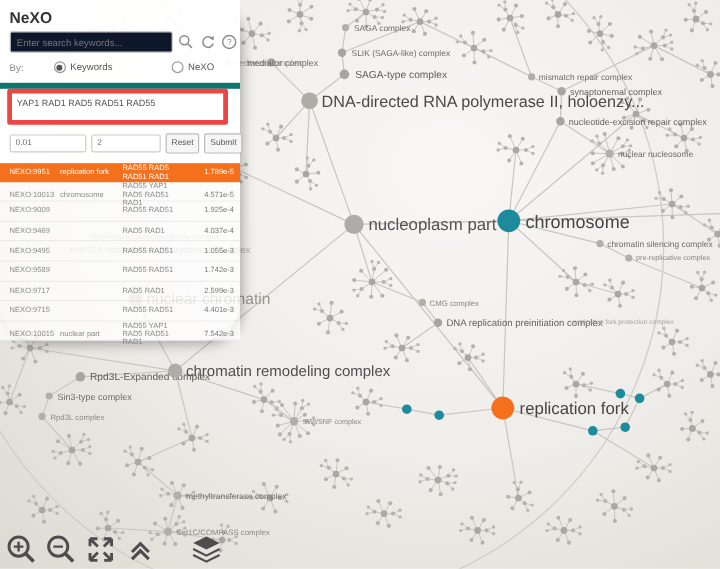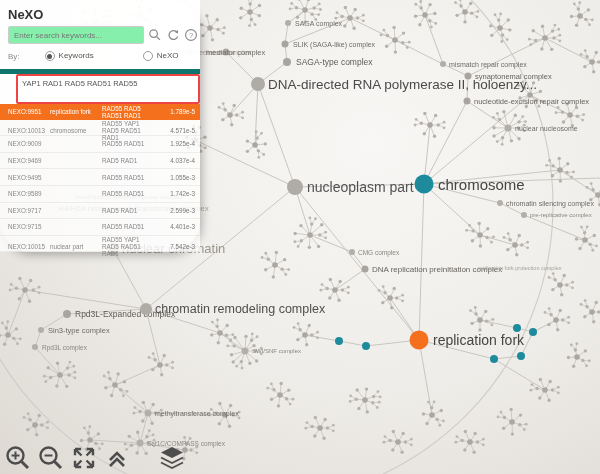--- a/index.html
+++ b/index.html
@@ -14,32 +14,32 @@
     position:absolute;left:0;top:0;width:200px;
     box-shadow:2px 3px 10px rgba(0,0,0,.28);
     z-index:5;
     border-radius:31px;
   }
   .panel-top{background:rgba(255,255,255,.96);padding:5px 0 0 0;}
   .app-title{font-size:13px;font-weight:bold;color:#333;padding:2px 8px 4px;}
   .search-row{display:flex;align-items:center;padding:0 4px 0 8px;gap:4px;}
   .search-input{
     flex:0 0 136px;width:136px;height:18px;border:1px solid #ccc;border-radius:2px;
-    font-size:8px;color:#777;padding:0 5px;outline:none;background:#86efac;box-sizing:border-box;
+    font-size:8px;color:#777;padding:0 5px;outline:none;background:#0f172a;box-sizing:border-box;
     font-family:"Liberation Sans",sans-serif;
   }
   .mini-icon{width:14px;height:14px;flex:0 0 14px;cursor:pointer;}
   .radio-row{display:flex;align-items:center;font-size:8px;color:#555;padding:7px 8px 8px;border-bottom:5px solid #0f766e;}
   .by-label{margin-right:10px;color:#888;}
   .radio{display:inline-block;width:8px;height:8px;border:1px solid #9a9a9a;border-radius:50%;margin-right:4px;position:relative;background:#fff;}
   .radio.checked::after{content:"";position:absolute;left:1.5px;top:1.5px;width:5px;height:5px;border-radius:50%;background:#555;}
   .radio-opt{display:flex;margin-right:34px;cursor:pointer;margin-left:15px;}
   .te-heading{font-size:10px;color:#777;padding:9px 8px 5px;}
   .genes-area{
-    display:block;width:184px;height:30px;margin:0 16px;border:2px solid #ef4444;border-radius:2px;
+    display:block;width:184px;height:30px;margin:0 6px;border:4px solid #ef4444;border-radius:2px;
     font-size:7.5px;color:#555;padding:3px 4px;resize:none;outline:none;box-sizing:border-box;
     font-family:"Liberation Sans",sans-serif;
   }
   .params-row{display:flex;align-items:center;gap:4px;padding:7px 4px 8px 8px;}
   .param-input{height:15px;border:1px solid #ccc;border-radius:2px;font-size:7px;color:#666;padding:0 4px;box-sizing:border-box;outline:none;font-family:"Liberation Sans",sans-serif;}
   .p1{width:64px;} .p2{width:58px;}
   .btn{height:17px;border:1px solid #bbb;border-radius:2px;background:#f6f6f6;font-size:7px;color:#555;padding:0 4px;cursor:pointer;font-family:"Liberation Sans",sans-serif;}
   
   .results{background:transparent;}
   .rrow{
@@ -1554,20 +1554,26 @@
       </span>
       <span class="radio-opt">
         <span class="radio"></span>
         <span>NeXO</span>
       </span>
     </div>
 
 
     <textarea class="genes-area" style="">YAP1 RAD1 RAD5 RAD51 RAD55</textarea>
 
+    <div class="params-row">
+      <input class="param-input p1" type="text" value="0.01" style="">
+      <input class="param-input p2" type="text" value="2" style="">
+      <button class="btn">Reset</button>
+      <button class="btn">Submit</button>
+    </div>
   </div>
 
   <div class="results">
       <div class="rrow sel">
         <span class="id">NEXO:9951</span>
         <span class="term">replication fork</span>
         <span class="genes">RAD55 RAD5 RAD51 RAD1</span>
         <span class="val">1.789e-5</span>
       </div>
       <div class="rrow">

